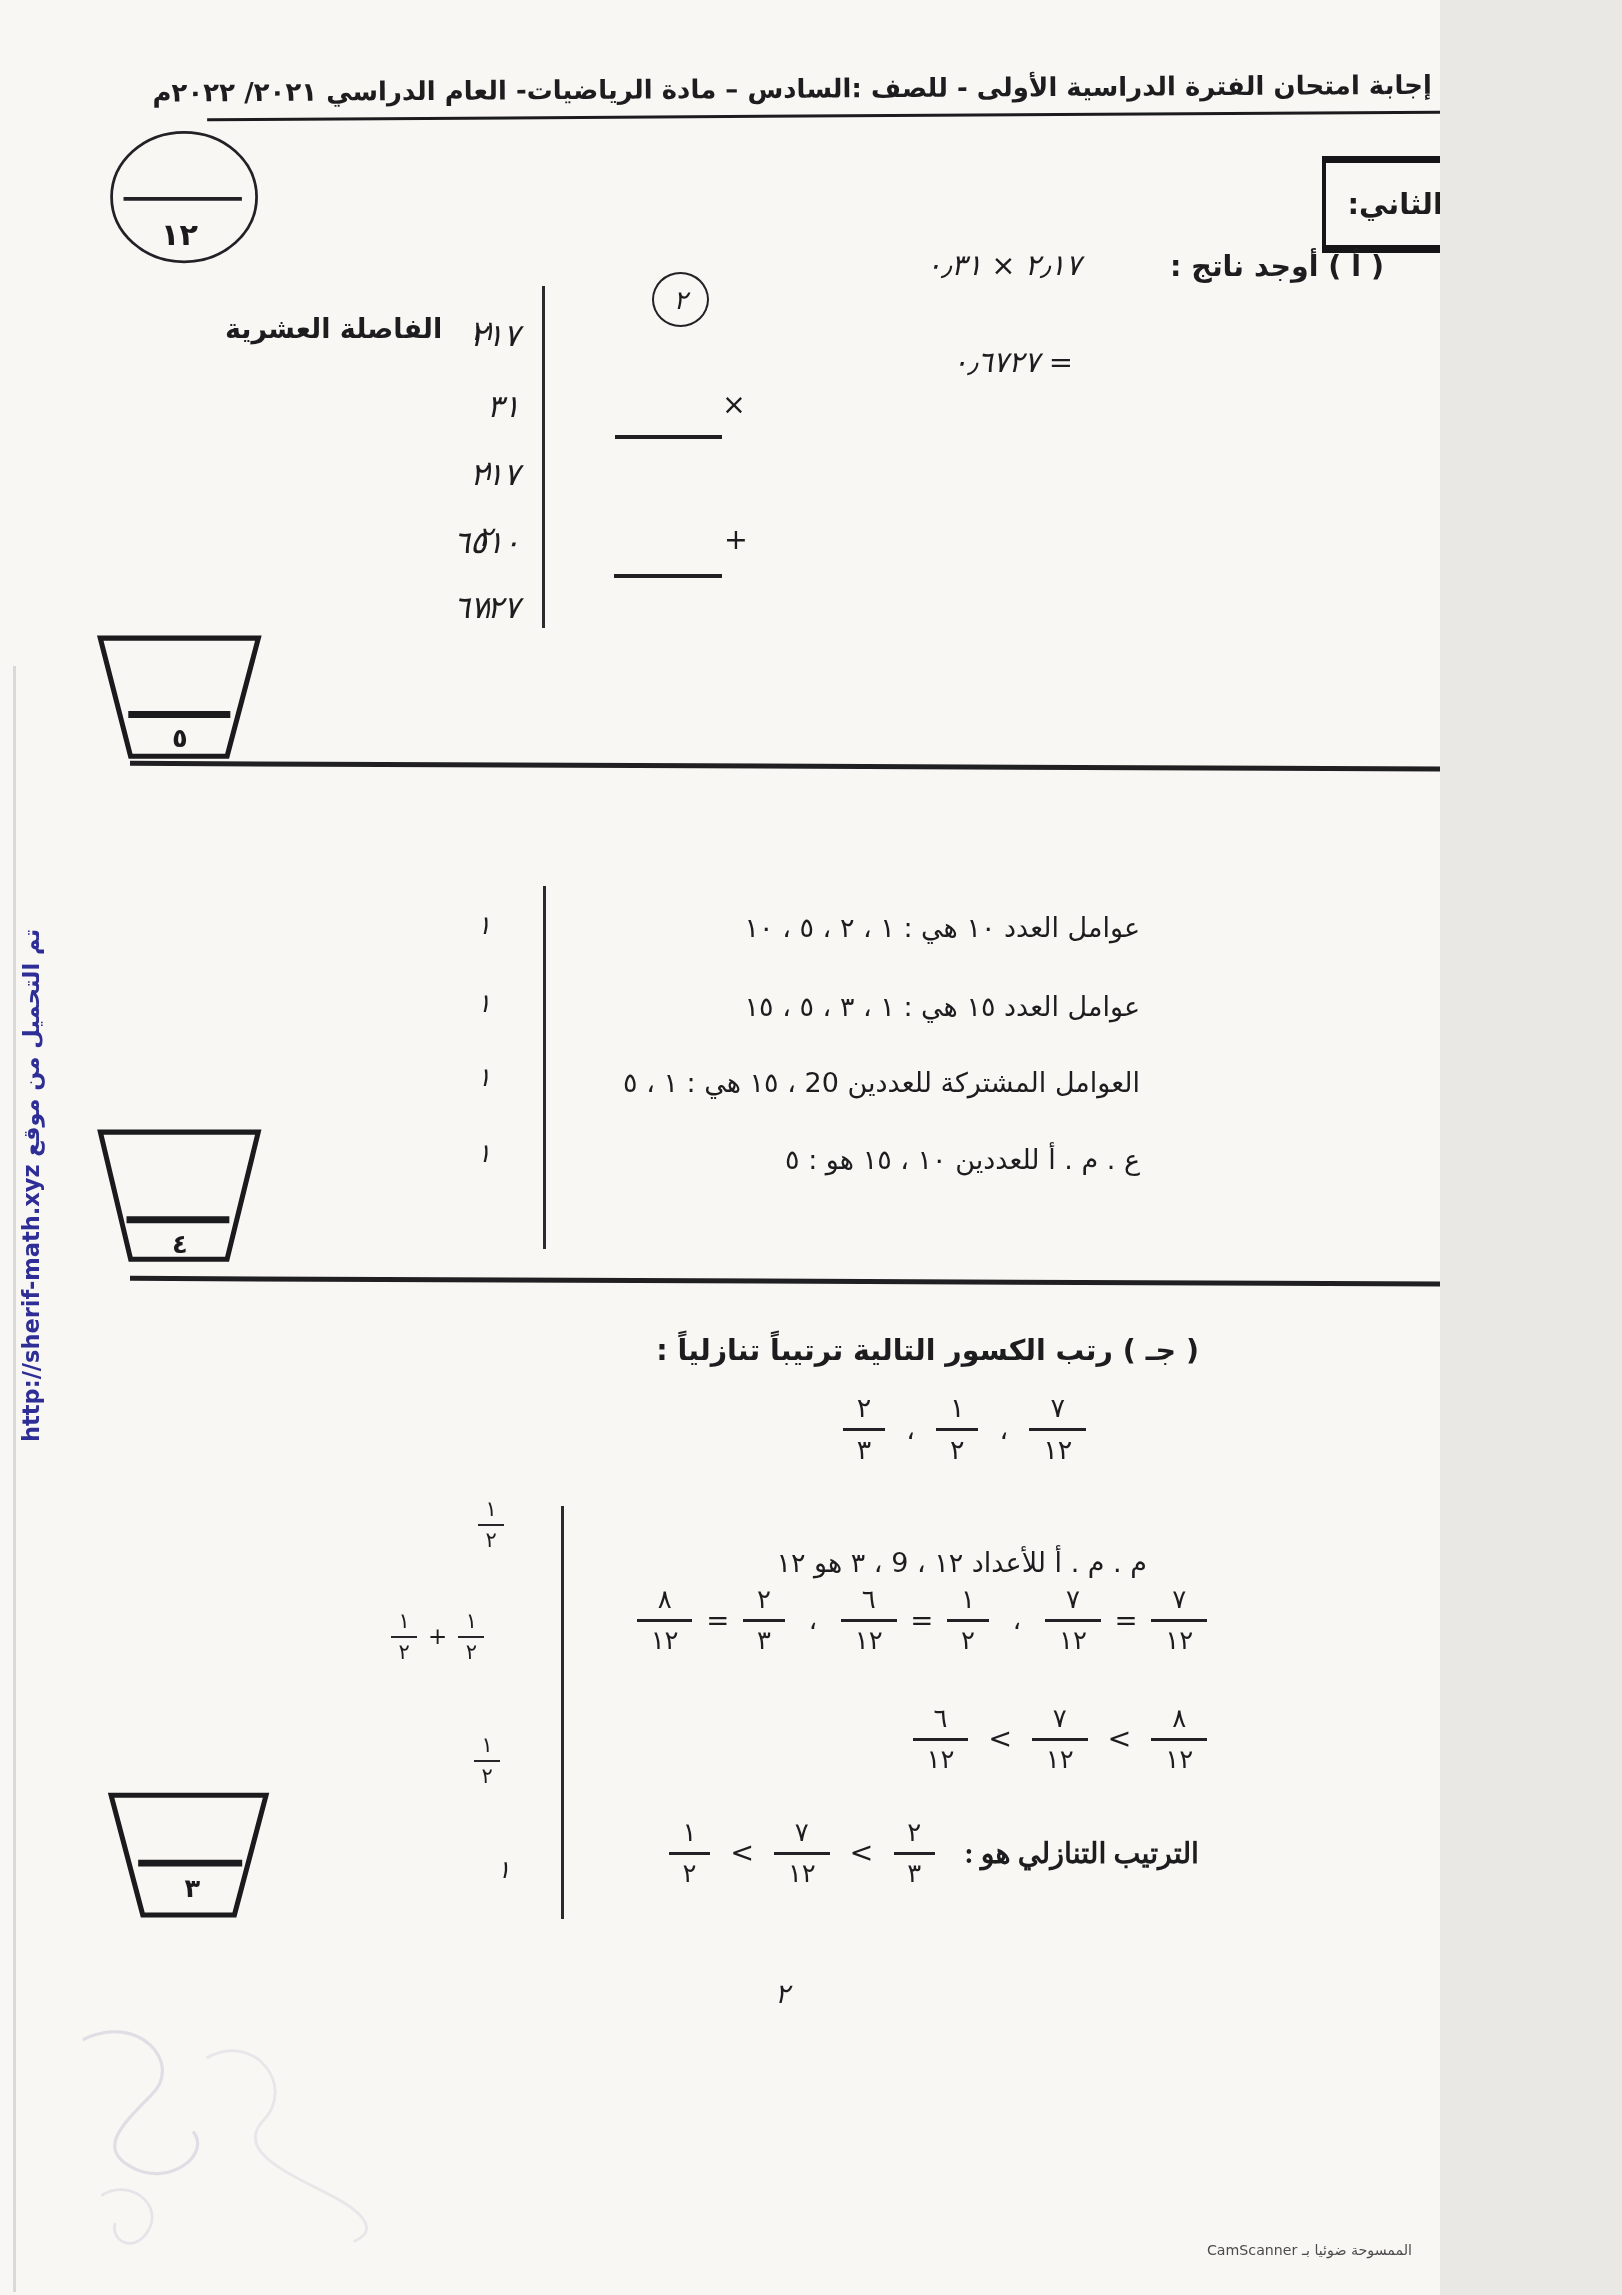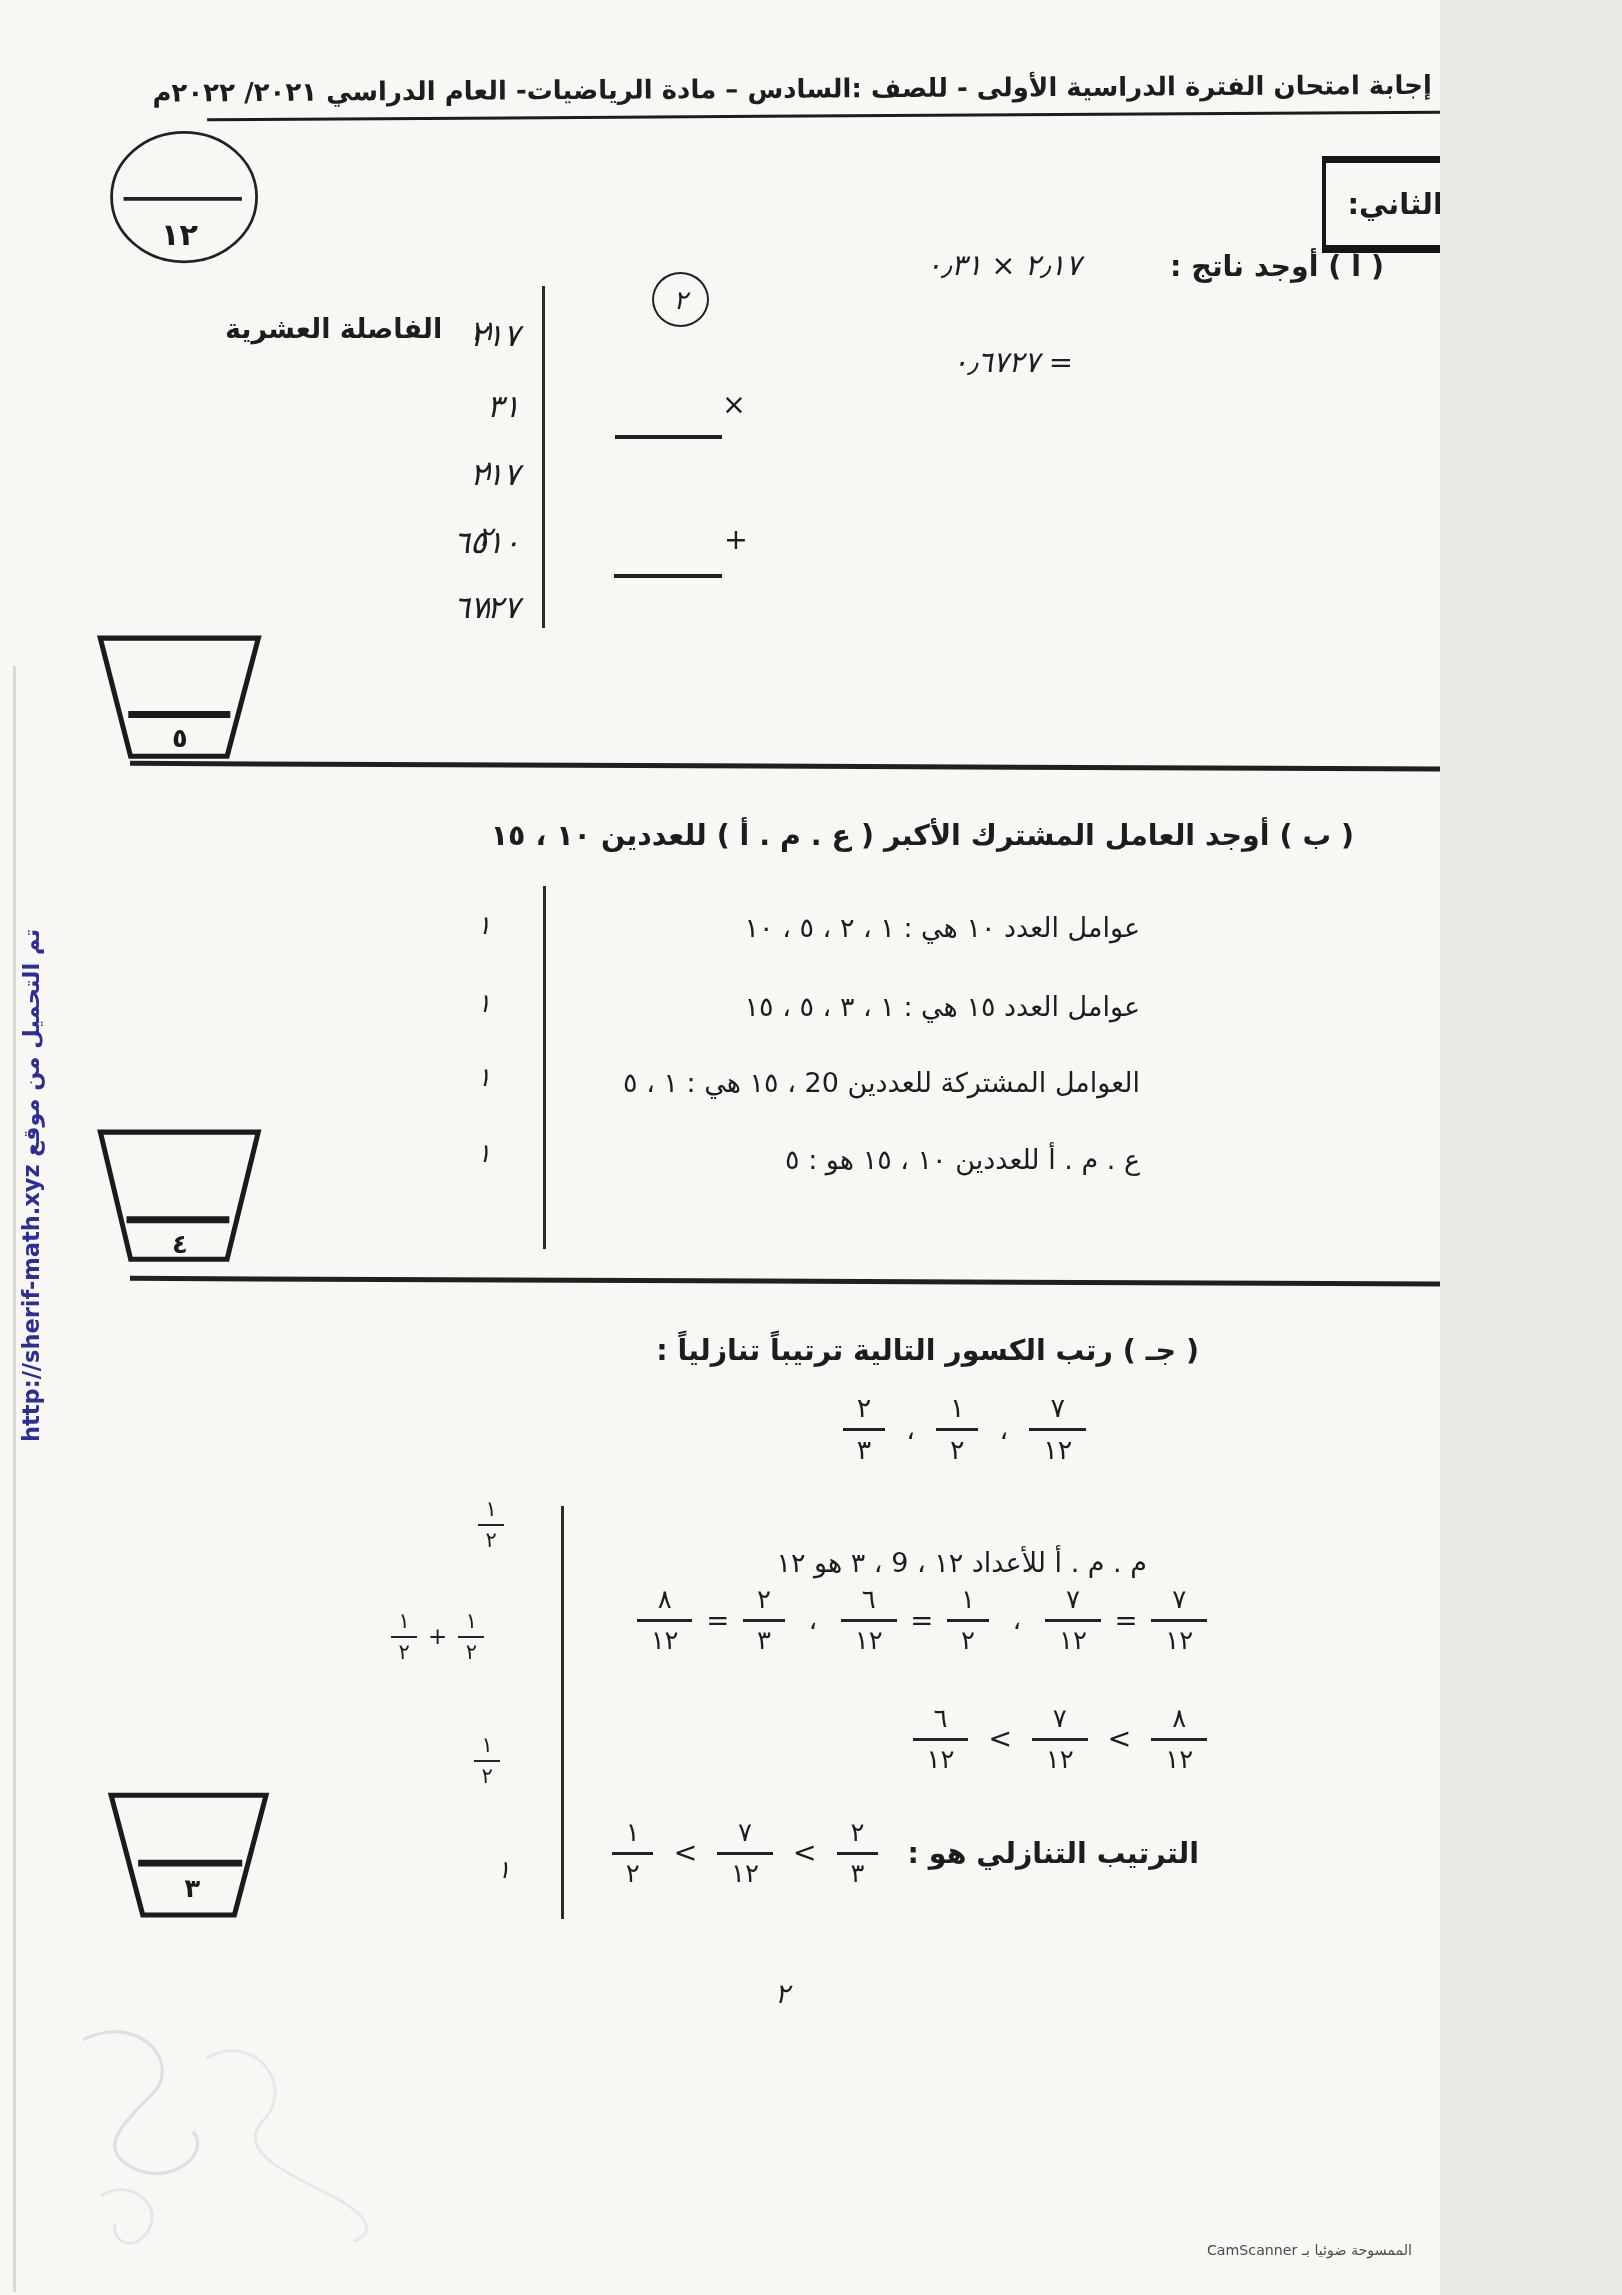--- a/index.html
+++ b/index.html
@@ -75,21 +75,20 @@
 
   <div class="abs" style="left:96px;top:634px;">
     <svg width="168" height="131" viewBox="0 0 365 285">
       <polygon points="9,9 353,9 285,266 75,266" fill="none" stroke="#1b1b1d" stroke-width="11"></polygon>
       <line x1="70" y1="175" x2="292" y2="175" stroke="#1b1b1d" stroke-width="15"></line>
       <text x="182" y="246" text-anchor="middle" font-size="56" font-weight="bold" fill="#1b1b1d">٥</text>
     </svg>
   </div>
   <div class="abs rule" style="left:130px;top:764px;width:1442px;height:5px;transform:rotate(0.25deg);"></div>
 
-  <div class="abs ar b" style="right:86px;top:819px;font-size:28.5px;">( ب ) أوجد العامل المشترك الأكبر ( ع . م . أ )  للعددين  ١٠ ، ١٥</div>
   <div class="abs ar" style="right:300px;top:912px;font-size:27px;">عوامل العدد ١٠ هي : ١ ، ٢ ، ٥ ، ١٠</div>
   <div class="abs ar" style="right:300px;top:991px;font-size:27px;">عوامل العدد ١٥ هي : ١ ، ٣ ، ٥ ، ١٥</div>
   <div class="abs ar" style="right:300px;top:1067px;font-size:27px;">العوامل المشتركة للعددين  20 ، ١٥  هي : ١ ، ٥</div>
   <div class="abs ar" style="right:300px;top:1144px;font-size:27px;">ع . م . أ  للعددين  ١٠ ، ١٥  هو :  ٥</div>
 
   <div class="abs vline" style="left:543px;top:886px;height:363px;"></div>
   <span class="abs ltr" style="left:477px;top:910px;font-size:26px;">١</span>
   <span class="abs ltr" style="left:477px;top:988px;font-size:26px;">١</span>
   <span class="abs ltr" style="left:477px;top:1062px;font-size:26px;">١</span>
   <span class="abs ltr" style="left:477px;top:1138px;font-size:26px;">١</span>
@@ -167,21 +166,21 @@
       <span class="fd">١٢</span>
     </span>
     <span class="ltr oplain" style="font-size:28.5px;">&lt;</span>
     <span class="frac">
       <span class="fn">٦</span>
       <span class="fd">١٢</span>
     </span>
   </div>
 
   <div class="abs frow rtlrow" style="right:241px;top:1819px;font-size:26px;gap:20px;">
-    <span class="ar b" style="font-size:28.5px;margin-left:9.2px;">الترتيب التنازلي هو :</span>
+    <span class="ar b" style="font-size:28.5px;margin-left:9.2px;font-family:Liberation Serif, serif;">الترتيب التنازلي هو :</span>
     <span class="frac">
       <span class="fn">٢</span>
       <span class="fd">٣</span>
     </span>
     <span class="ltr oplain" style="font-size:28.5px;">&lt;</span>
     <span class="frac">
       <span class="fn">٧</span>
       <span class="fd">١٢</span>
     </span>
     <span class="ltr oplain" style="font-size:28.5px;">&lt;</span>

